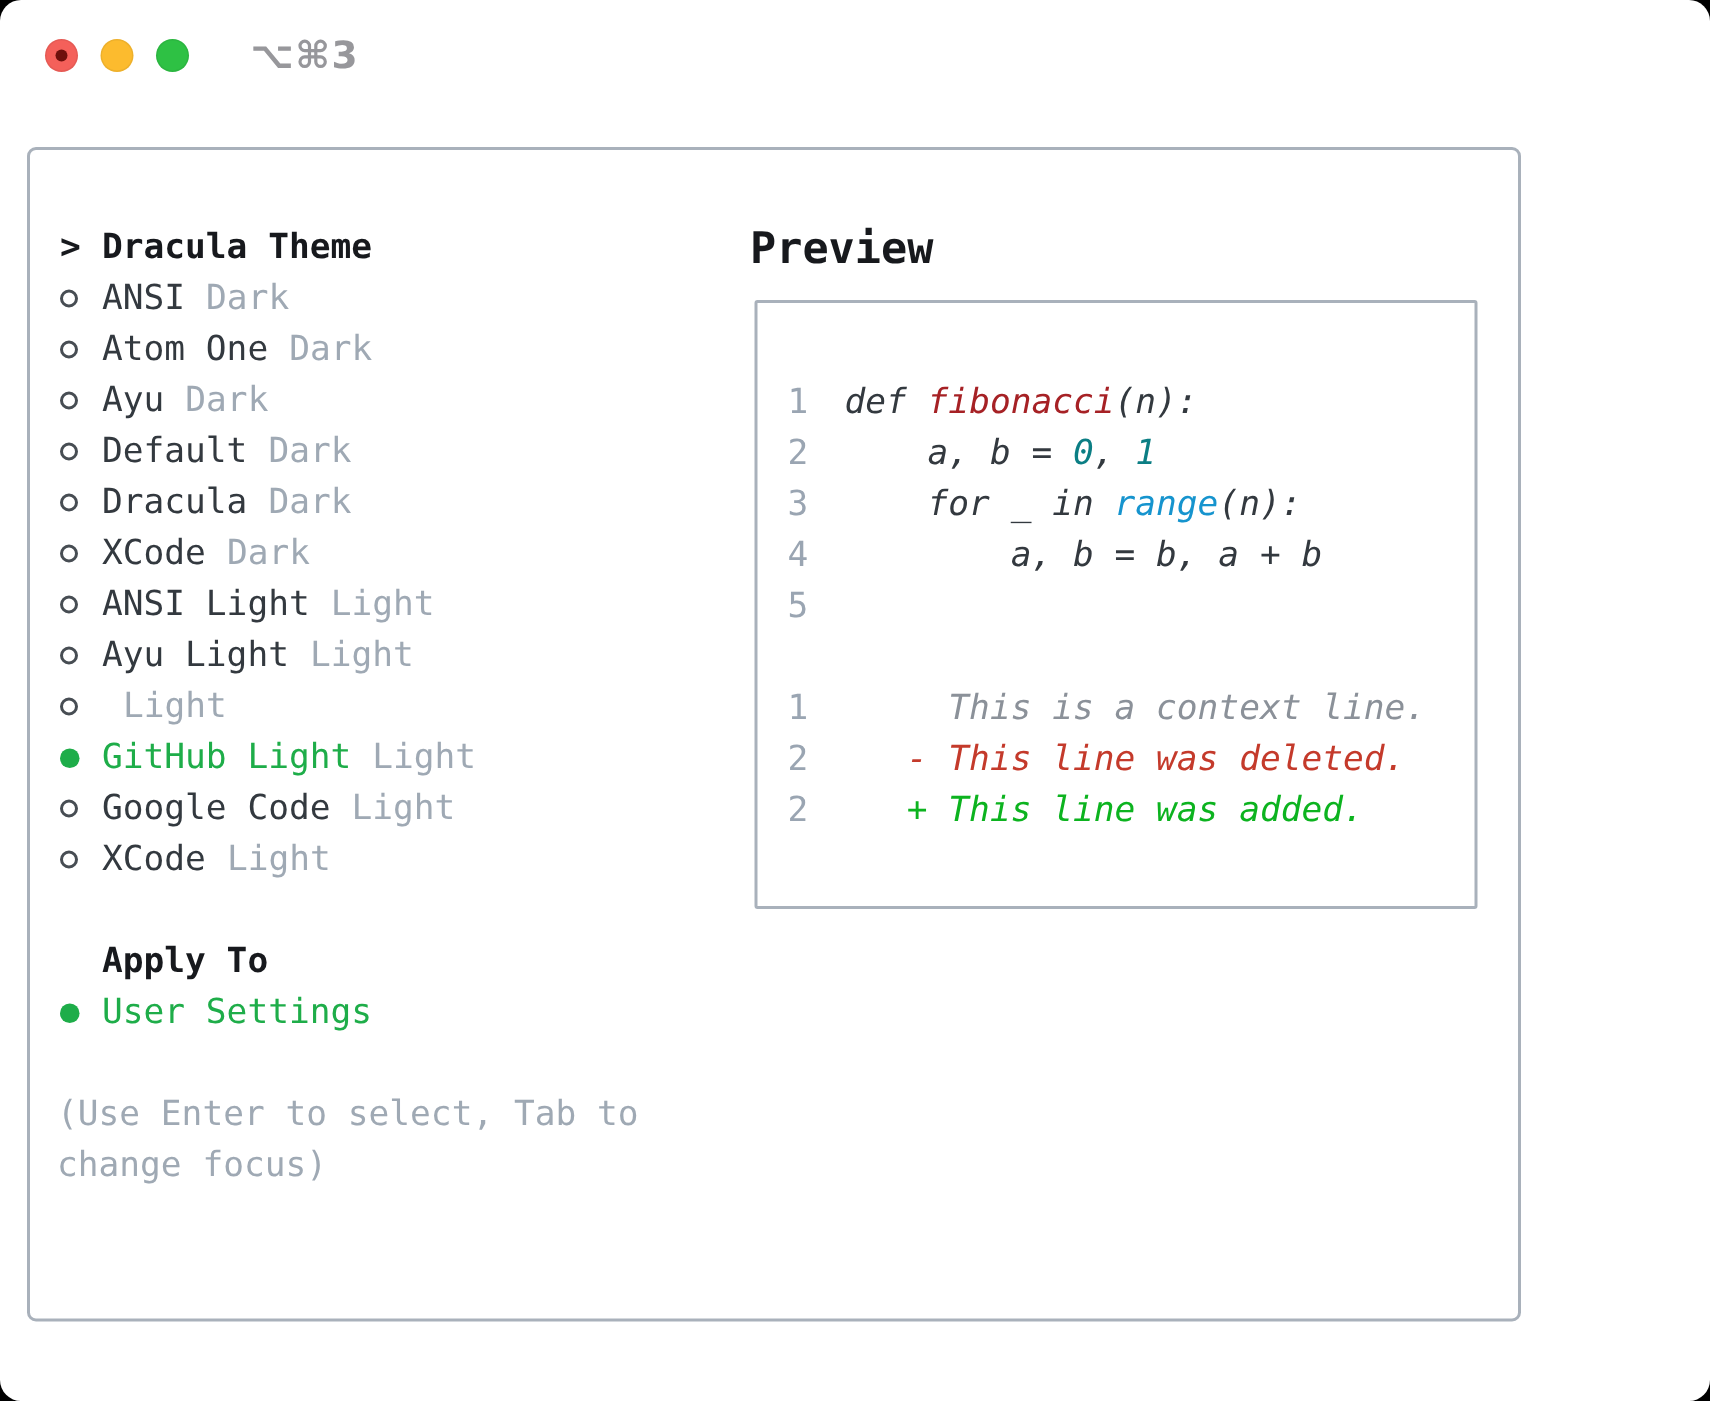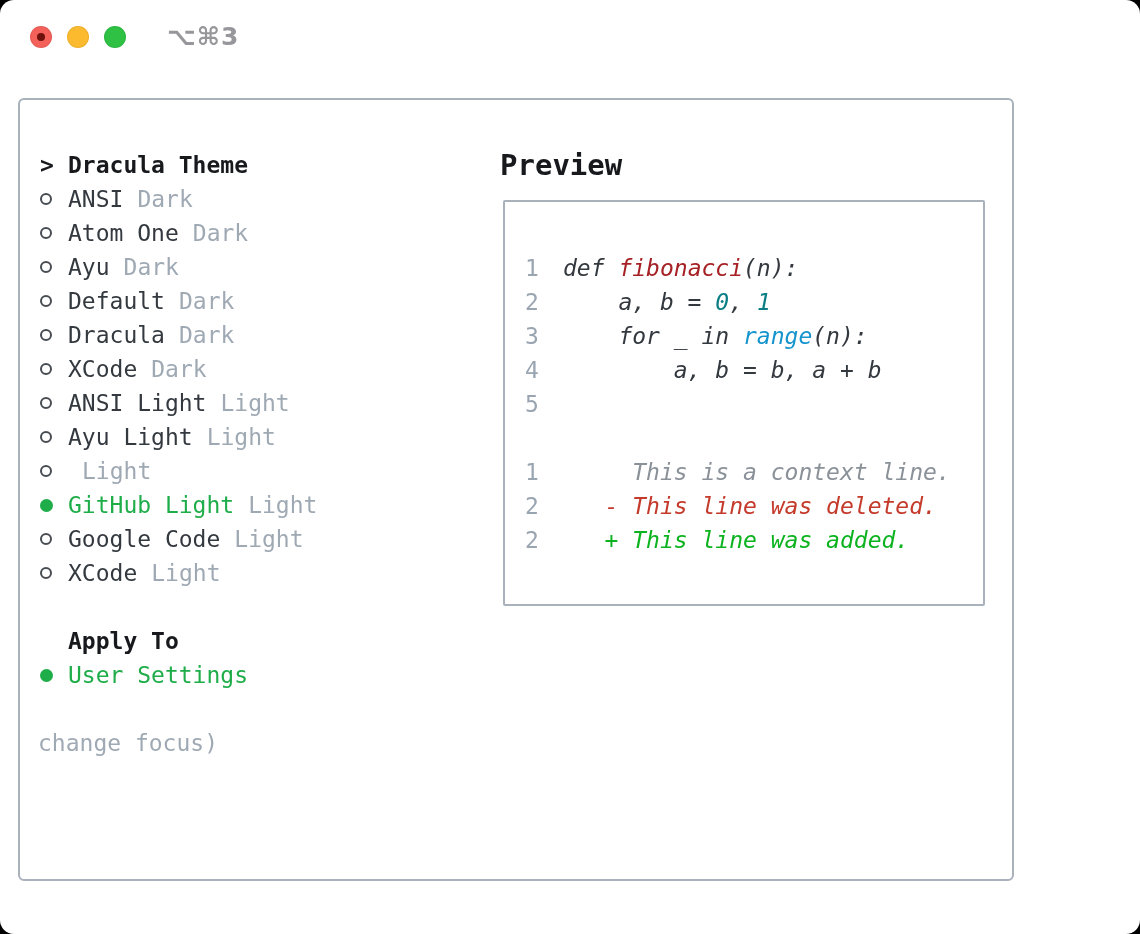--- a/index.html
+++ b/index.html
@@ -262,20 +262,21 @@
       <div id="apply-list">
           <div class="row option selected">
     <span class="marker"><span class="radio"></span></span>
     <span class="opt-name">User Settings</span>
   </div>
         </div>
 
       <div class="row blank"></div>
 
       <div id="hint">
+          <div class="hint-line">(Use Enter to select, Tab to</div>
           <div class="hint-line">change focus)</div>
         </div>
     </div>
 
     <div class="preview-header">Preview</div>
     <div class="preview-box" id="preview-box">
         <div class="pline">
           <span class="lnum">1</span>
           <span class="lcontent"><span class="seg-keyword">def </span><span class="seg-function">fibonacci</span><span class="seg-plain">(n):</span></span>
         </div>

